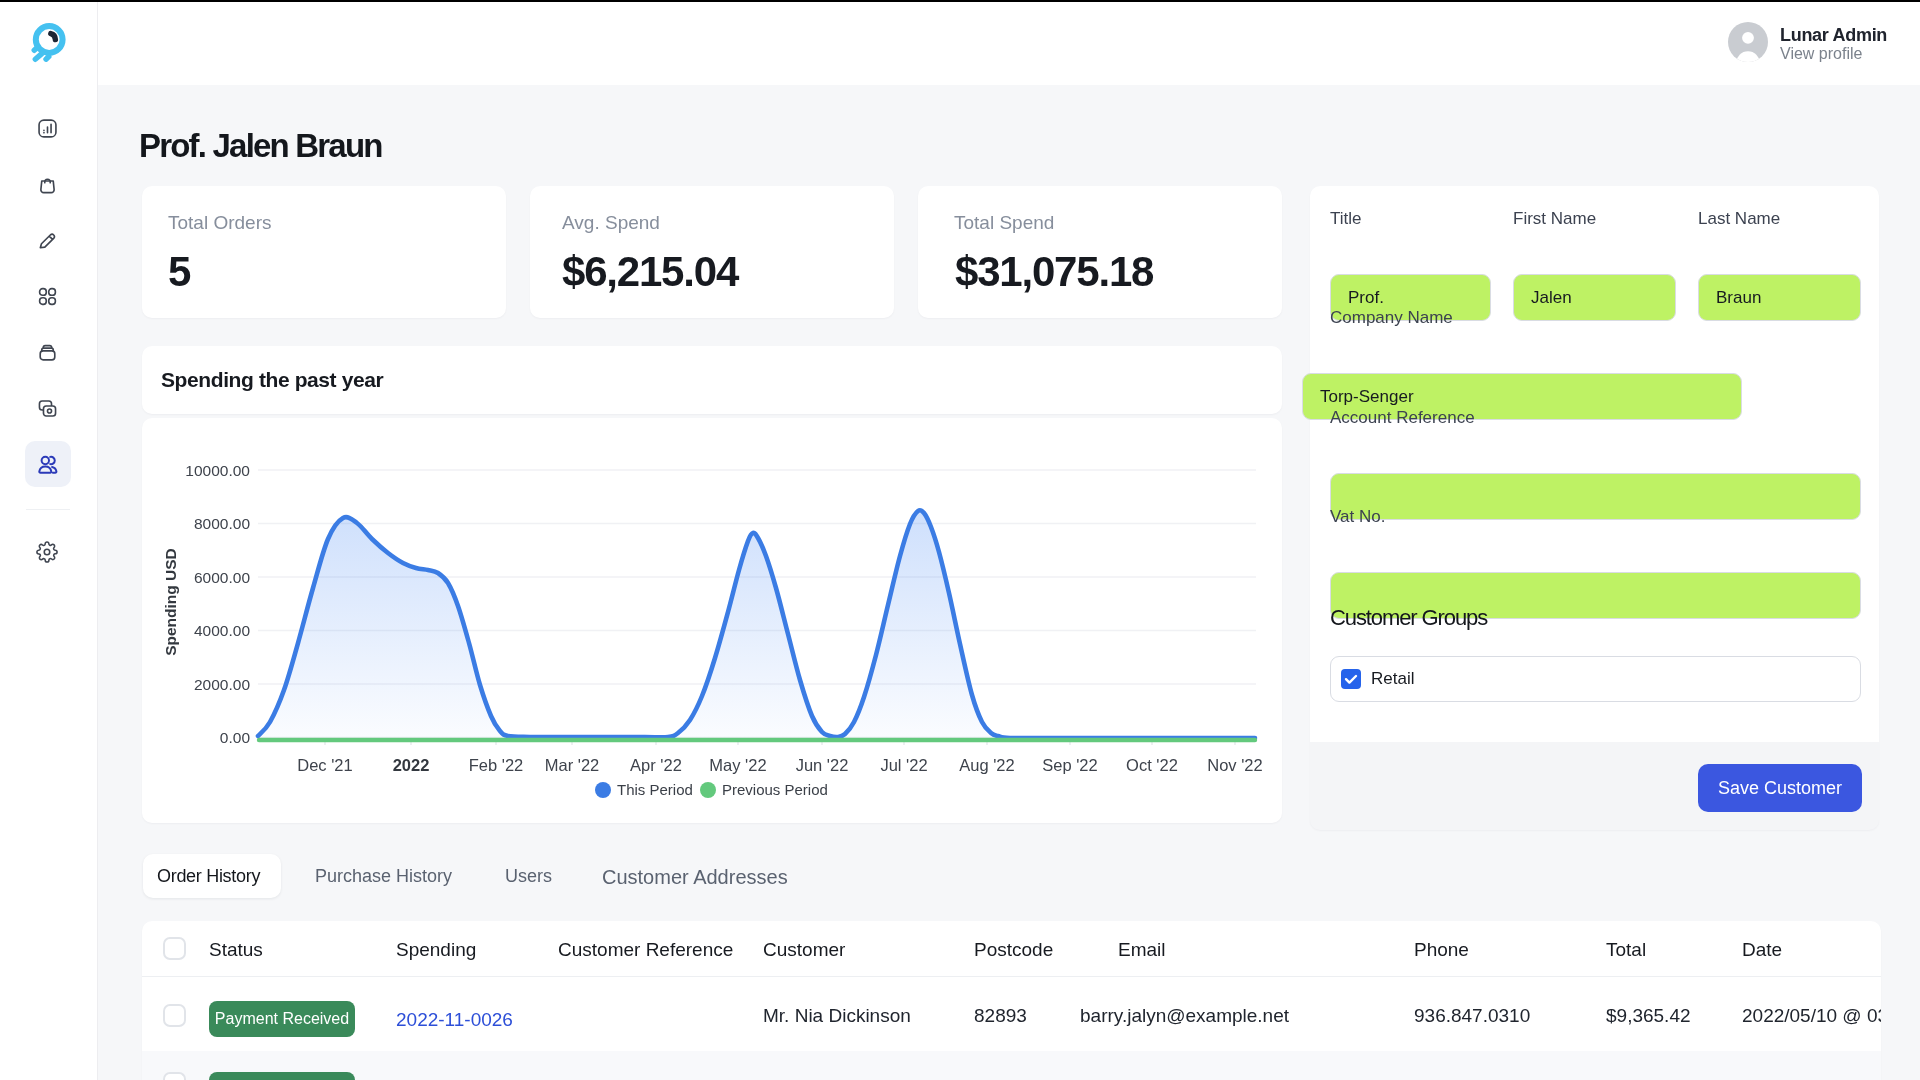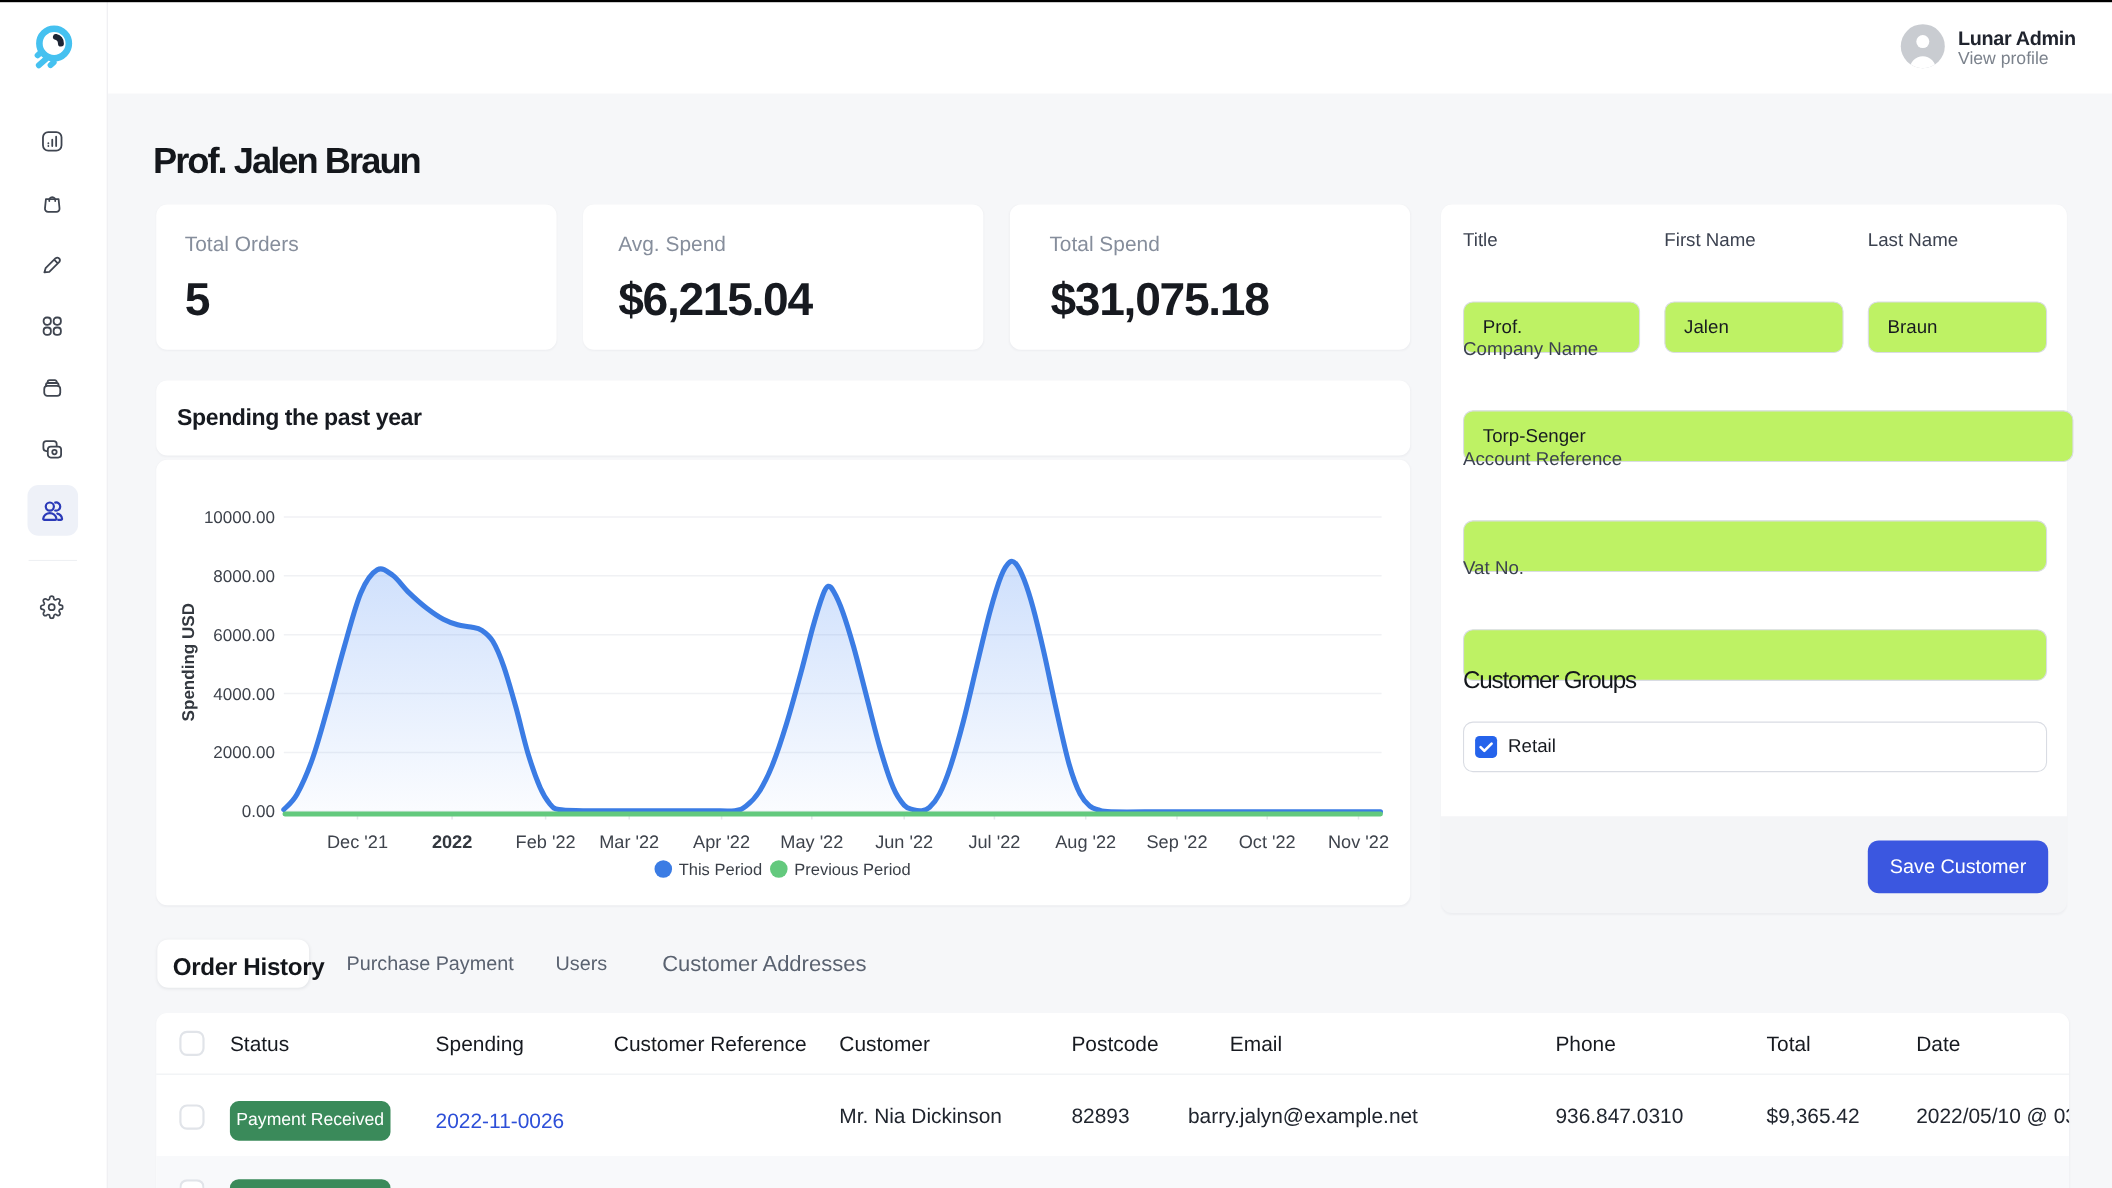--- a/index.html
+++ b/index.html
@@ -173,42 +173,42 @@
 <div class="abs" style="left:1310px;top:186px;width:569px;height:556px;border-radius:10px 10px 0 0;background:#fff;"></div>
 
 <div class="abs flbl" style="left:1330px;top:209px;">Title</div>
 <div class="abs flbl" style="left:1513px;top:209px;">First Name</div>
 <div class="abs flbl" style="left:1698px;top:209px;">Last Name</div>
 <div class="abs inp" style="left:1330px;top:237px;width:161px;height:47px;">Prof.</div>
 <div class="abs inp" style="left:1513px;top:237px;width:163px;height:47px;">Jalen</div>
 <div class="abs inp" style="left:1698px;top:237px;width:163px;height:47px;">Braun</div>
 
 <div class="abs flbl" style="left:1330px;top:308px;">Company Name</div>
-<div class="abs inp" style="left:1330px;top:336px;width:555px;height:47px;">Torp-Senger</div>
+<div class="abs inp" style="left:1302px;top:336px;width:440px;height:47px;">Torp-Senger</div>
 
 <div class="abs flbl" style="left:1330px;top:408px;">Account Reference</div>
 <div class="abs inp" style="left:1330px;top:436px;width:531px;height:47px;"></div>
 
 <div class="abs flbl" style="left:1330px;top:507px;">Vat No.</div>
 <div class="abs inp" style="left:1330px;top:535px;width:531px;height:47px;"></div>
 
 <div class="abs" style="left:1330px;top:605px;font-size:22px;letter-spacing:-1.1px;color:#14171c;">Customer Groups</div>
 <div class="abs" style="left:1330px;top:656px;width:531px;height:46px;border:1px solid #d9dce3;border-radius:9px;background:#fff;"></div>
 <div class="abs" style="left:1341px;top:669px;width:20px;height:20px;background:#2563eb;border-radius:4px;">
   <svg width="20" height="20" viewBox="0 0 20 20">
       <path d="M5 10.2 L8.4 13.6 L15 7" fill="none" stroke="#fff" stroke-width="2.4" stroke-linecap="round" stroke-linejoin="round"></path>
     </svg>
 </div>
 <div class="abs" style="left:1371px;top:669px;font-size:17px;">Retail</div>
 
 <div class="abs" style="left:1698px;top:764px;width:164px;height:48px;background:#3b57e0;border-radius:10px;display:flex;align-items:center;justify-content:center;color:#fff;font-size:18px;">Save Customer</div>
 
 <div class="abs" style="left:143px;top:854px;width:138px;height:44px;background:#fff;border-radius:10px;box-shadow:0 1px 3px rgba(16,24,40,.08);"></div>
-<div class="abs" style="left:157px;top:866px;font-size:22px;font-weight:bold;letter-spacing:-0.3px;color:#14171c;">Order History</div>
-<div class="abs" style="left:315px;top:866px;font-size:18px;color:#5a6270;">Purchase Payment</div>
+<div class="abs" style="left:157px;top:866px;font-size:18px;font-weight:normal;letter-spacing:-0.3px;color:#14171c;">Order History</div>
+<div class="abs" style="left:315px;top:866px;font-size:18px;color:#5a6270;">Purchase History</div>
 <div class="abs" style="left:505px;top:866px;font-size:18px;color:#5a6270;">Users</div>
 <div class="abs" style="left:602px;top:866px;font-size:20px;color:#5a6270;">Customer Addresses</div>
 
 <div class="abs" style="left:142px;top:921px;width:1739px;height:300px;background:#fff;border-radius:10px 10px 0 0;box-shadow:0 1px 2px rgba(16,24,40,.04);"></div>
 
 <div class="abs" style="left:163px;top:937px;width:23px;height:23px;border:2px solid #e1e4e9;border-radius:7px;background:#fff;"></div>
 <div class="abs" style="left:209px;top:939px;font-size:19px;">Status</div>
 <div class="abs" style="left:396px;top:939px;font-size:19px;">Spending</div>
 <div class="abs" style="left:558px;top:939px;font-size:19px;">Customer Reference</div>
 <div class="abs" style="left:763px;top:939px;font-size:19px;">Customer</div>

